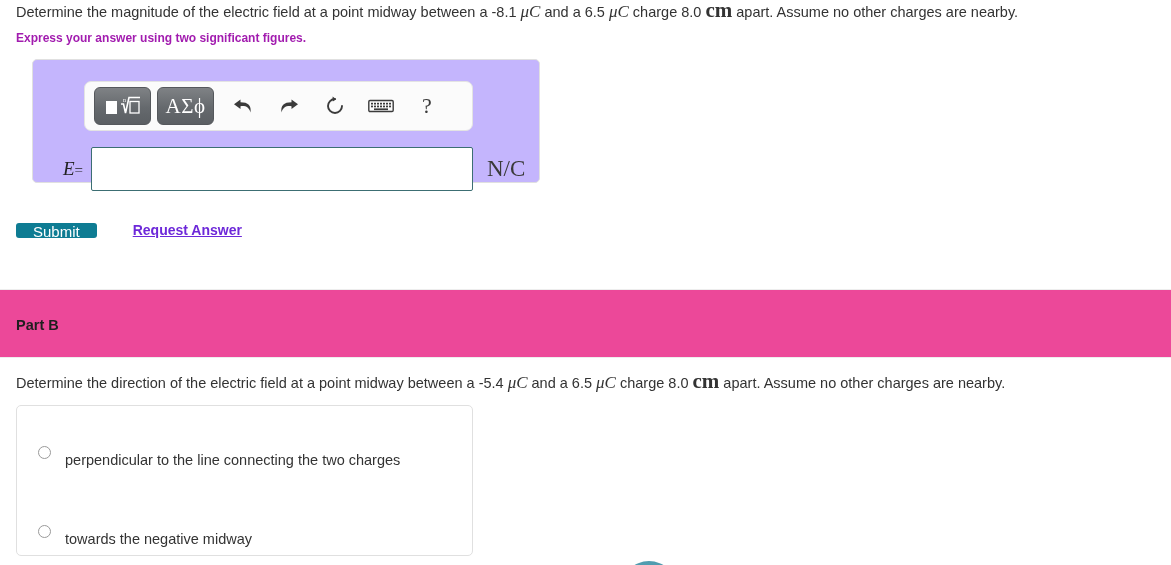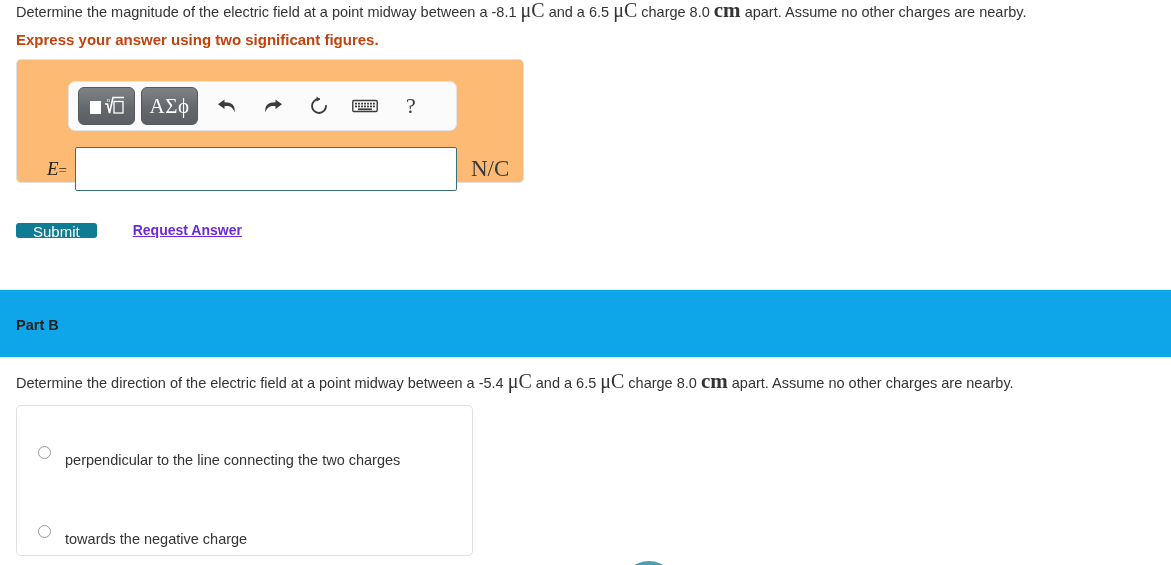--- a/index.html
+++ b/index.html
@@ -19,59 +19,60 @@
 
   
   .q-text {
     font-size: 14.5px;
     line-height: 18px;
     color: #333333;
     white-space: nowrap;
   }
   .mathvar {
     font-family: "Liberation Serif", serif;
-    font-size: 20px;
+    font-size: 17px;
+    font-style: italic;
   }
   .mathunit {
     font-family: "Liberation Serif", serif;
     font-size: 21px;
     font-weight: bold;
     font-style: normal;
   }
   .bold-line {
-    font-size: 15px;
+    font-size: 12px;
     font-weight: bold;
-    color: #c2410c;
+    color: #a21caf;
   }
 
   
   #partA-question {
     position: absolute;
     left: 16px;
     top: 0px;
     height: 22px;
     display: flex;
     align-items: center;
   }
   #partA-instruction {
     position: absolute;
     left: 16px;
     top: 31px;
   }
 
   
   #answer-panel {
     position: absolute;
-    left: 16px;
+    left: 32px;
     top: 59px;
     width: 508px;
     height: 124px;
     border: 1px solid #e0e0e0;
     border-radius: 5px;
-    background: #fdba74;
+    background: #c4b5fd;
     box-sizing: border-box;
   }
 
   
   #math-toolbar {
     position: absolute;
     left: 51px;
     top: 21px;
     width: 389px;
     height: 50px;
@@ -186,21 +187,21 @@
     cursor: pointer;
   }
 
   
   #partB-band {
     position: absolute;
     left: 0;
     top: 289px;
     width: 1171px;
     height: 69px;
-    background: #0ea5e9;
+    background: #ec4899;
     border-top: 1px solid #ededed;
     border-bottom: 1px solid #ededed;
     box-sizing: border-box;
   }
   #partB-title {
     position: absolute;
     left: 16px;
     top: 27px;
     font-size: 14.5px;
     font-weight: bold;
@@ -364,17 +365,17 @@
   </span>
 </div>
 
 <div id="choices-panel">
   <div class="choice-row" style="top:30px">
     <span class="radio"></span>
     <span class="choice-label">perpendicular to the line connecting the two charges</span>
   </div>
   <div class="choice-row" style="top:109px">
     <span class="radio"></span>
-    <span class="choice-label">towards the negative charge</span>
+    <span class="choice-label">towards the negative midway</span>
   </div>
 </div>
 
 <div id="help-bubble"></div>
 
 </body></html>

